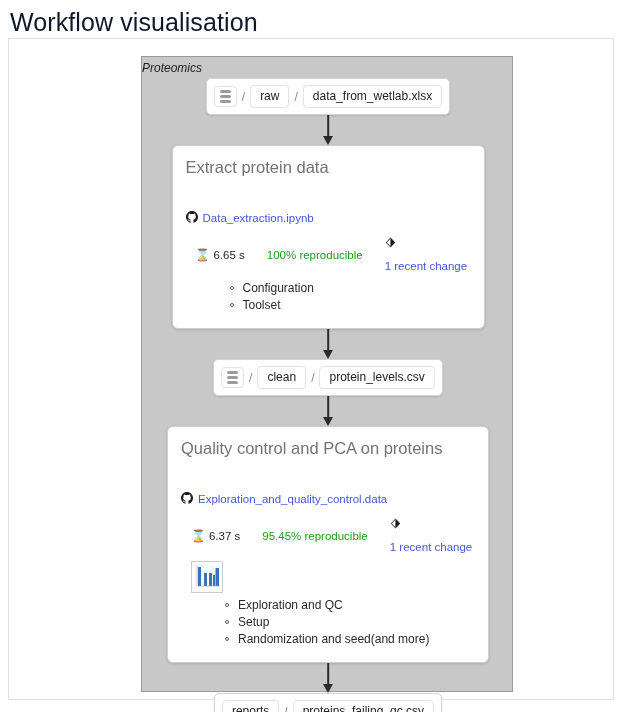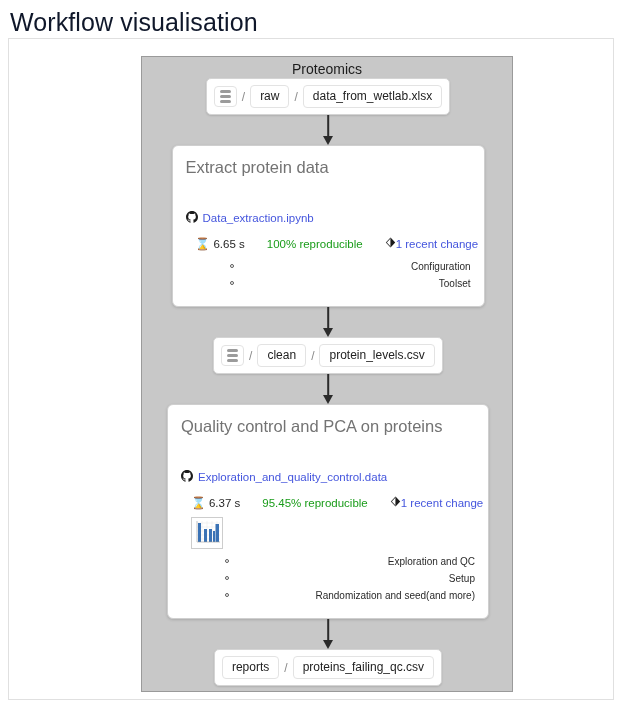--- a/index.html
+++ b/index.html
@@ -46,23 +46,24 @@
     height: 636px;
     background: #c8c8c8;
     border: 1px solid #9a9a9a;
     box-sizing: border-box;
   }
   .cluster-label {
     position: absolute;
     top: 4px;
     left: 0;
     right: 0;
-    text-align: center;
-    font-size: 14px;
+    text-align: left;
+    font-size: 12px;
     color: #1c1c1c;
+    font-style: italic;
   }
 
   
   .flow {
     position: absolute;
     left: 0;
     top: 21px;
     width: 372px;
   }
 
@@ -204,49 +205,49 @@
     line-height: 12px;
     color: #1b1b1b;
   }
   .metric-repro {
     color: #1a9c1a;
     margin-left: 22px;
   }
   .metric-changes {
     margin-left: 22px;
     display: flex;
-    align-items: center;
-    gap: 0;
+    align-items: flex-start;
+    gap: 10px;
+    flex-direction: column;
   }
   .metric-changes .txt { color: #4455dd; }
 
   .thumb {
     width: 32px;
     height: 32px;
     border: 1px solid #cdcdcd;
     background: #fff;
     margin: 0 0 4px 10px;
     box-sizing: border-box;
     padding: 1px;
   }
   .thumb svg { display: block; }
 
   .sub-list {
     list-style: none;
     margin: 0;
     padding: 0 0 0 44px;
   }
   .sub-list li {
-    font-size: 10px;
+    font-size: 12px;
     color: #2a2a2a;
     line-height: 17px;
     position: relative;
     padding-left: 13px;
     white-space: nowrap;
-    text-align: right;
   }
   .sub-list li::before {
     content: "";
     position: absolute;
     left: 0;
     top: 6px;
     width: 4px;
     height: 4px;
     border: 1px solid #5b5b5b;
     border-radius: 50%;

